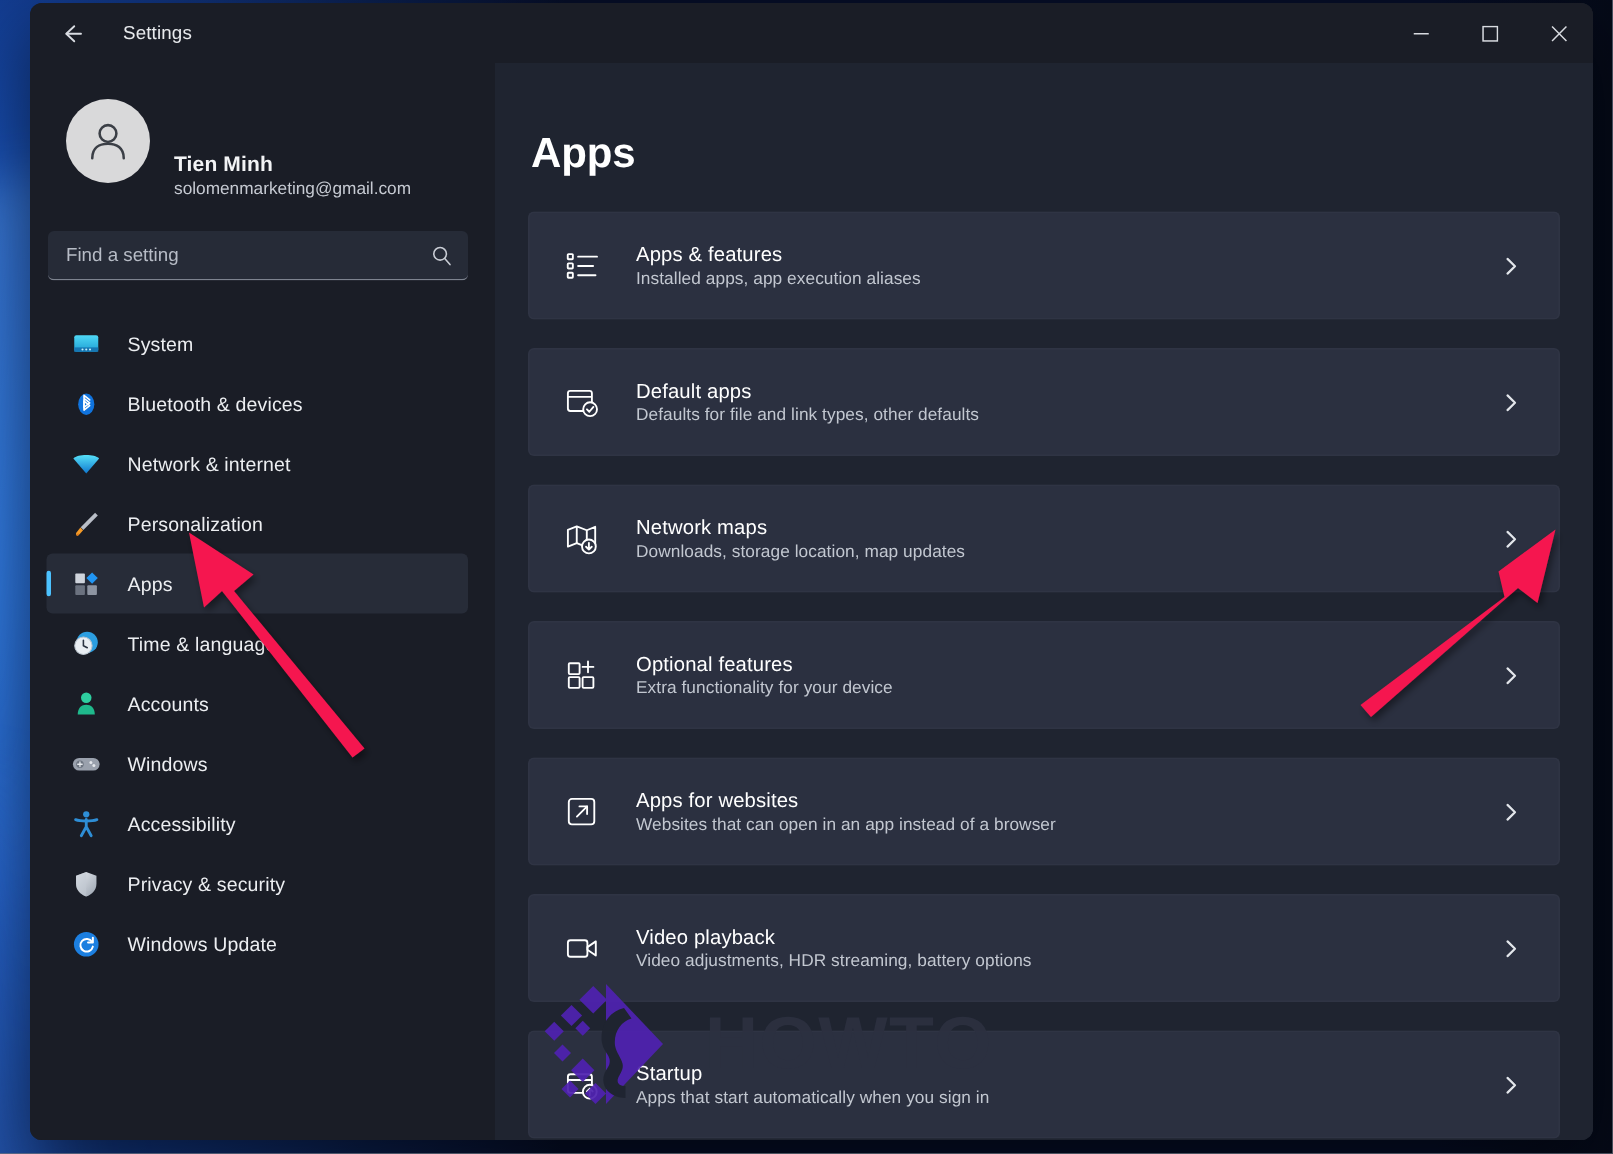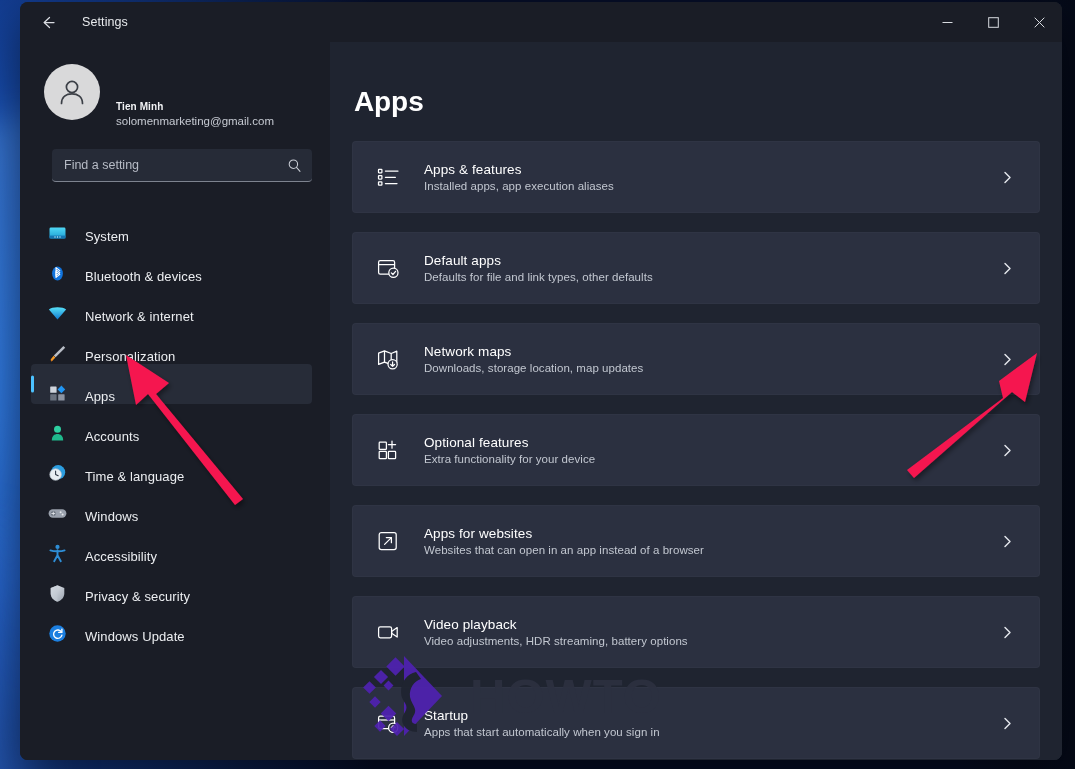--- a/index.html
+++ b/index.html
@@ -102,51 +102,51 @@
   }
   #avatar {
     width: 56px; height: 56px;
     border-radius: 50%;
     background: #d9d9da;
     display: flex; align-items: center; justify-content: center;
     flex: 0 0 56px;
   }
   #account-text { margin-left: 16px; }
   #account-name {
-    font-size: 10px; font-weight: 700; color: #f2f3f5;
+    font-size: 14px; font-weight: 700; color: #f2f3f5;
     letter-spacing: .1px;
     margin-top: 45px;
   }
   #account-email {
     font-size: 11.5px; color: #c6cad2; margin-top: 3px;
   }
 
   #search-wrap {
-    margin: 8px 18px 0 32px;
+    margin: 8px 18px 0 12px;
     height: 33px;
     background: #262b37;
     border-radius: 4px;
     border-bottom: 1px solid #7d838f;
     display: flex; align-items: center;
     padding: 0 10px 0 12px;
   }
   #search-input {
     flex: 1 1 auto;
     background: transparent; border: none; outline: none;
     color: #e7e9ed;
     font-size: 12.5px;
     font-family: "Liberation Sans", sans-serif;
   }
   #search-input::placeholder { color: #b7bcc6; opacity: 1; }
 
   #nav { margin-top: 22px; padding: 0 18px 0 11px; }
   .nav-item {
     position: relative;
     height: 40px;
-    display: flex; align-items: flex-end;
+    display: flex; align-items: center;
     border-radius: 4px;
     padding-left: 15px;
     cursor: pointer;
     margin-bottom: 0px;
   }
   .nav-item.selected { background: #272c38; }
   .nav-item.selected::before {
     content: "";
     position: absolute;
     left: 0px; top: 50%;
@@ -379,37 +379,37 @@
                 <rect x="11.2" y="11.2" width="6.4" height="6.4" rx=".6" fill="#8d94a1"></rect>
                 <path d="M14.4 2.6 L18.2 6.4 L14.4 10.2 L10.6 6.4 Z" fill="#2196f3"></path>
               </svg>
             </span>
             <span class="nav-label">Apps</span>
           </div>
 
           <div class="nav-item">
             <span class="nav-icon">
               <svg width="21" height="21" viewBox="0 0 21 21">
-                <circle cx="10.5" cy="6.2" r="3.5" fill="#2ecfa0"></circle>
-                <path d="M4.8 17.4 C4.8 12.9 7.4 10.9 10.5 10.9 C13.6 10.9 16.2 12.9 16.2 17.4 Z" fill="#1fb98c"></path>
-              </svg>
-            </span>
-            <span class="nav-label">Accounts</span>
-          </div>
-
-          <div class="nav-item">
-            <span class="nav-icon">
-              <svg width="21" height="21" viewBox="0 0 21 21">
                 <circle cx="11.1" cy="9.2" r="7.1" fill="#2c9ee0"></circle>
                 <circle cx="8.6" cy="11.5" r="5.8" fill="#e9eef3"></circle>
                 <circle cx="8.6" cy="11.5" r="5.8" fill="none" stroke="#b9c3cc" stroke-width=".7"></circle>
                 <path d="M8.6 7.9 L8.6 11.5 L11.2 12.8" fill="none" stroke="#2b3442" stroke-width="1.05" stroke-linecap="round" stroke-linejoin="round"></path>
               </svg>
             </span>
             <span class="nav-label">Time &amp; language</span>
+          </div>
+
+          <div class="nav-item">
+            <span class="nav-icon">
+              <svg width="21" height="21" viewBox="0 0 21 21">
+                <circle cx="10.5" cy="6.2" r="3.5" fill="#2ecfa0"></circle>
+                <path d="M4.8 17.4 C4.8 12.9 7.4 10.9 10.5 10.9 C13.6 10.9 16.2 12.9 16.2 17.4 Z" fill="#1fb98c"></path>
+              </svg>
+            </span>
+            <span class="nav-label">Accounts</span>
           </div>
 
           <div class="nav-item">
             <span class="nav-icon">
               <svg width="21" height="21" viewBox="0 0 21 21">
                 <rect x="1.6" y="6.3" width="17.8" height="8.4" rx="4.2" fill="#9aa1ad"></rect>
                 <circle cx="6.3" cy="10.5" r="2.5" fill="#6e7682"></circle>
                 <path d="M6.3 9 L6.3 12 M4.8 10.5 L7.8 10.5" stroke="#e4e7ec" stroke-width=".85" stroke-linecap="round"></path>
                 <circle cx="13.6" cy="9.3" r="1" fill="#e4e7ec"></circle>
                 <circle cx="15.6" cy="11.4" r="1" fill="#e4e7ec"></circle>

